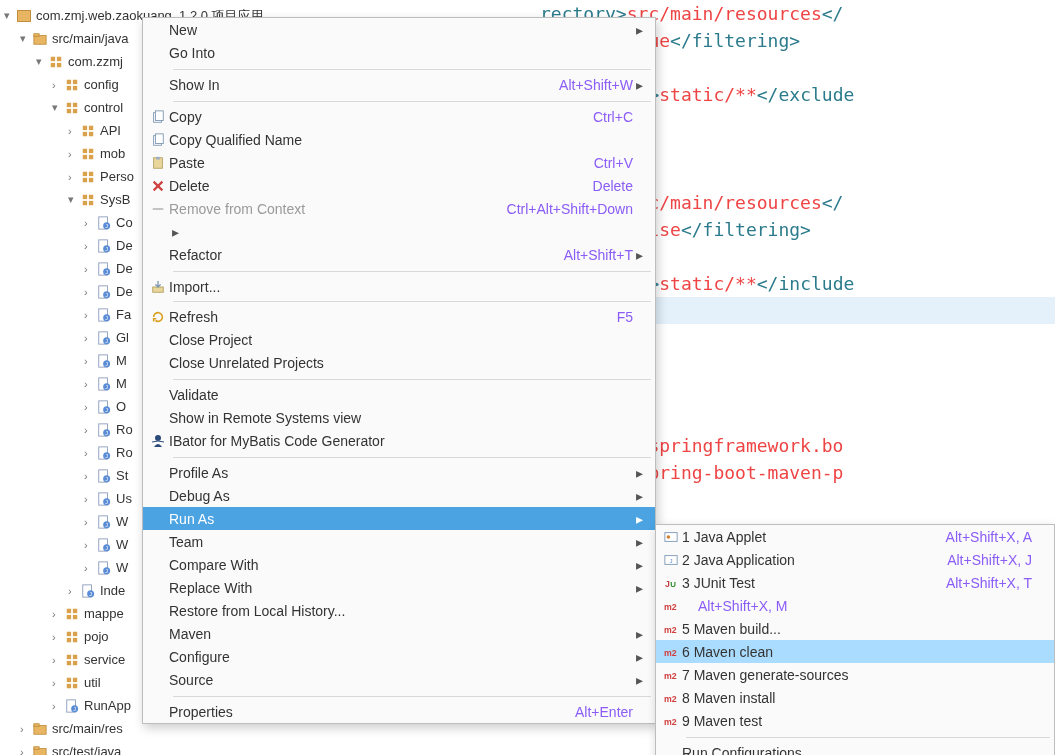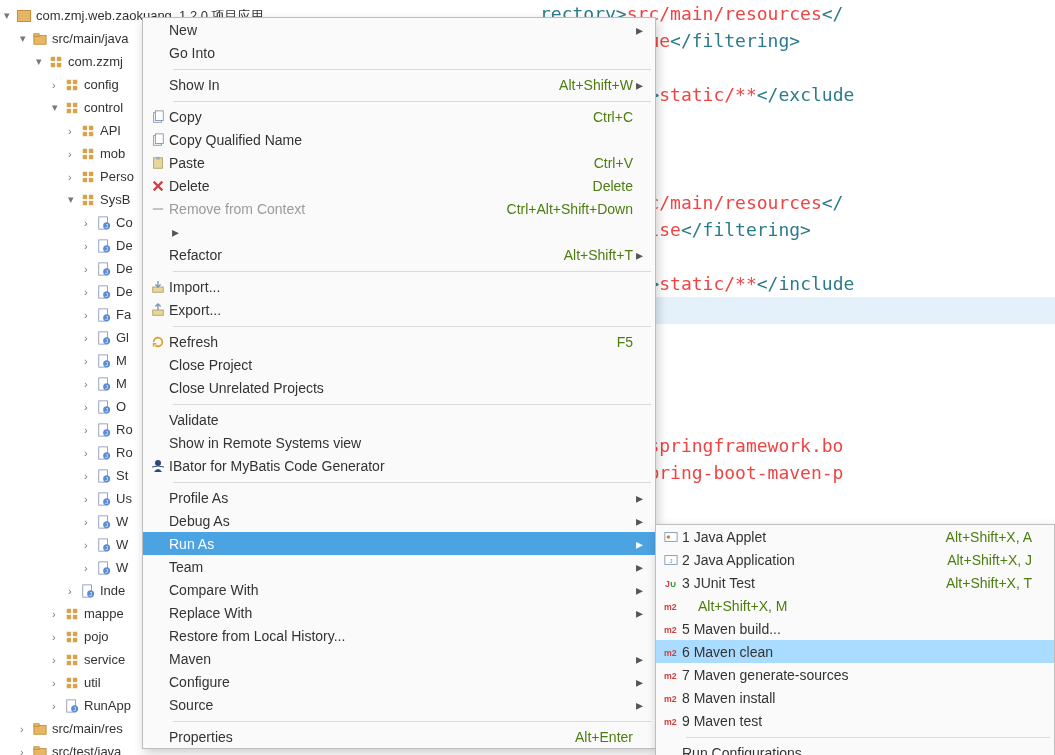--- a/index.html
+++ b/index.html
@@ -24,21 +24,21 @@
   .val { color: #ef4444; }
   .editor .hl-line { background: #e4f1fb; }
 
   .ctx-menu { position: absolute; background: #fafafa; border: 1px solid #bdbdbd; box-shadow: 2px 4px 10px rgba(0,0,0,.2); font-size: 14px; }
   .ctx-menu.main { left: 142px; top: 17px; width: 514px; }
   .ctx-menu.sub { left: 655px; top: 524px; width: 400px; }
   .menu-row { display: flex; align-items: center; height: 23px; padding: 0 12px 0 4px; position: relative; }
   .menu-row.group-gap { margin-bottom: 5px; }
   .menu-row .mi-icon { width: 22px; display: inline-flex; align-items: center; justify-content: center; }
   .menu-row .mi-label { flex: 1; }
-  .menu-row .mi-accel { color: #4d7c0f; padding-left: 16px; }
+  .menu-row .mi-accel { color: #8b5cf6; padding-left: 16px; }
   .menu-row .mi-arrow { width: 10px; text-align: right; color: #555; }
   .menu-row.disabled { color: #9a9a9a; }
   .menu-row.selected { background: #4ba3e2; color: #fff; }
   .menu-row.selected .mi-accel, .menu-row.selected .mi-arrow { color: #fff; }
   .menu-row.hover-sub { background: #aadcff; }
   .sep-line { height: 1px; background: #d9d9d9; margin: 3px 4px 3px 30px; }
 </style>
 </head>
 <body>
 
@@ -524,30 +524,20 @@
     <div class="menu-row">
       <span class="mi-icon">
         <svg width="14" height="14" viewBox="0 0 16 16">
           <rect x="2" y="8" width="12" height="6" fill="#e8d69a" stroke="#b0a060"></rect>
           <path d="M8 1 v7 M5 5 l3 3 3-3" fill="none" stroke="#7a95b0" stroke-width="1.5"></path>
         </svg>
       </span>
       <span class="mi-label">Import...</span>
       <span class="mi-arrow"></span>
     </div>
-    <div class="menu-row group-gap">
-      <span class="mi-icon">
-        <svg width="14" height="14" viewBox="0 0 16 16">
-          <rect x="2" y="8" width="12" height="6" fill="#e8d69a" stroke="#b0a060"></rect>
-          <path d="M8 8 v-7 M5 4 l3-3 3 3" fill="none" stroke="#7a95b0" stroke-width="1.5"></path>
-        </svg>
-      </span>
-      <span class="mi-label">Export...</span>
-      <span class="mi-arrow"></span>
-    </div>
     <div class="sep-line"></div>
     <div class="menu-row">
       <span class="mi-icon">
         <svg width="14" height="14" viewBox="0 0 16 16">
           <path d="M3 8a5 5 0 1 1 2 4" fill="none" stroke="#d9a020" stroke-width="1.8"></path>
           <path d="M3 13 v-3 h3" fill="none" stroke="#d9a020" stroke-width="1.8"></path>
         </svg>
       </span>
       <span class="mi-label">Refresh</span>
       <span class="mi-accel">F5</span>

